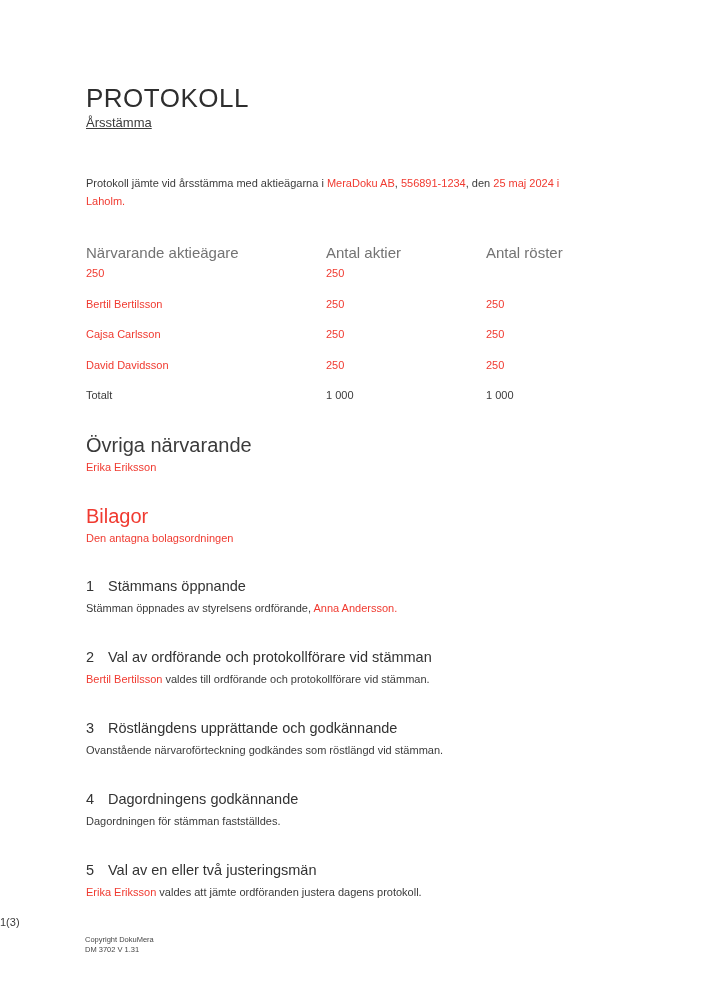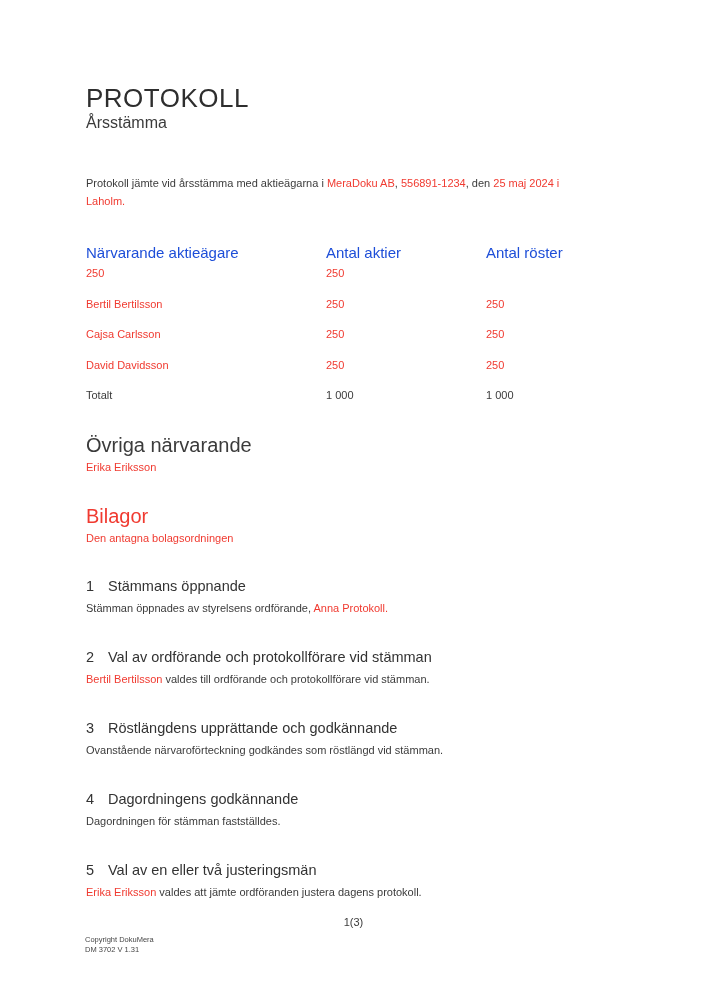--- a/index.html
+++ b/index.html
@@ -21,44 +21,45 @@
   .doc-title {
     margin:0;
     font-size:26px;
     font-weight:400;
     letter-spacing:0.5px;
     line-height:30px;
     color:#2e2e2e;
   }
   .doc-subtitle {
     margin:2px 0 0 0;
-    font-size:16px;
+    font-size:13px;
     line-height:16px;
     color:#3b3b3b;
+    text-decoration:underline;
   }
 
   
   .intro {
     margin:43px 0 0 0;
     font-size:11px;
     line-height:18px;
   }
 
   
   .ptable { margin-top:33px; }
   .trow {
     display:grid;
     grid-template-columns:240px 160px 136px;
     align-items:start;
   }
   .trow .c2, .trow .c3 { text-align:left; }
   .thead {
     font-size:15px;
     line-height:19px;
-    color:#1d4ed8;
+    color:#737373;
     margin-bottom:4px;
   }
   .tdata {
     font-size:11px;
     line-height:14px;
     height:30.5px;
   }
   .ttotal {
     font-size:11px;
     line-height:14px;
@@ -96,21 +97,20 @@
     margin:5px 0 0 0;
     font-size:11px;
     line-height:15px;
   }
 
   
   .page-number {
     position:absolute;
     left:0; top:916px;
     width:707px;
-    text-align:center;
     font-size:11px;
     color:#3b3b3b;
   }
   .footer-note {
     position:absolute;
     left:85px; top:935px;
     font-size:7.5px;
     line-height:9.5px;
     color:#474747;
   }
@@ -163,21 +163,21 @@
   <div class="subhead-item red">Erika Eriksson</div>
 
   <h2 class="subhead red">Bilagor</h2>
   <div class="subhead-item red">Den antagna bolagsordningen</div>
 
   <div class="section">
     <h3 class="section-head">
         <span class="section-num">1</span>
         <span>Stämmans öppnande</span>
       </h3>
-    <p class="section-body"><span class="ink">Stämman öppnades av styrelsens ordförande, </span><span class="red">Anna Protokoll.</span></p>
+    <p class="section-body"><span class="ink">Stämman öppnades av styrelsens ordförande, </span><span class="red">Anna Andersson.</span></p>
   </div>
 
   <div class="section">
     <h3 class="section-head">
         <span class="section-num">2</span>
         <span>Val av ordförande och protokollförare vid stämman</span>
       </h3>
     <p class="section-body"><span class="red">Bertil Bertilsson</span><span class="ink"> valdes till ordförande och protokollförare vid stämman.</span></p>
   </div>
 

